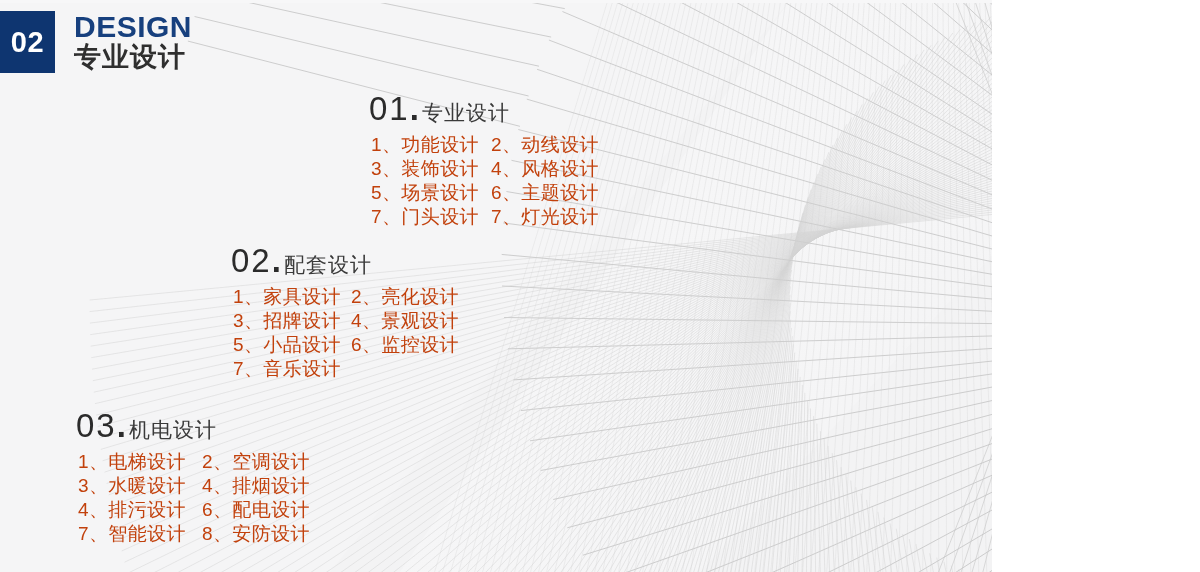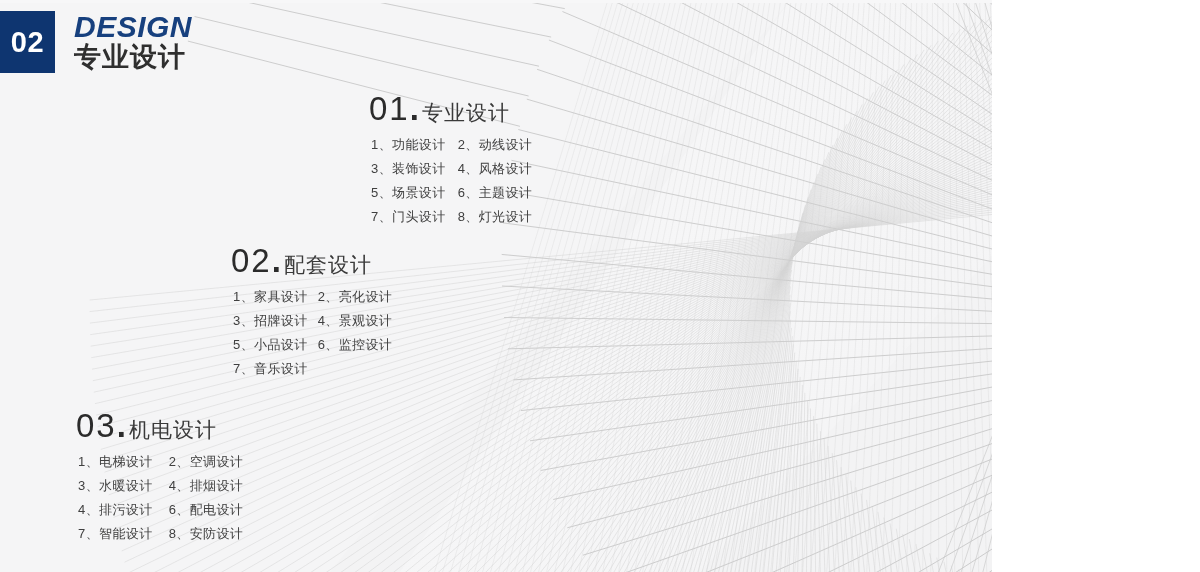--- a/index.html
+++ b/index.html
@@ -62,21 +62,20 @@
     display: flex;
     flex-direction: column;
     justify-content: center;
   }
   .title-en {
     color: #17407e;
     font-size: 30px;
     font-weight: bold;
     letter-spacing: 0.5px;
     line-height: 1.02;
-    font-style: italic;
   }
   .title-cn {
     color: #2f2f2f;
     font-size: 27px;
     font-weight: bold;
     letter-spacing: 1px;
     line-height: 1.08;
     margin-top: 1px;
   }
 
@@ -113,22 +112,22 @@
   }
 
   .item-grid {
     display: grid;
     grid-template-columns: auto auto;
     column-gap: 10px;
     row-gap: 0px;
     justify-content: start;
   }
   .item {
-    color: #404040;
-    font-size: 13px;
+    color: #c2410c;
+    font-size: 19px;
     line-height: 24px;
     white-space: nowrap;
     letter-spacing: 0.4px;
   }
   .item.blank { visibility: hidden; }
 
   
   #section-1 { left: 369px; top: 92px; }
   #section-1 .item-grid { padding-left: 2px; column-gap: 12px; }
   #section-2 { left: 231px; top: 244px; }
@@ -745,21 +744,21 @@
       <span class="sec-name">专业设计</span>
     </div>
     <div class="item-grid">
       <div class="item">1、功能设计</div>
       <div class="item">2、动线设计</div>
       <div class="item">3、装饰设计</div>
       <div class="item">4、风格设计</div>
       <div class="item">5、场景设计</div>
       <div class="item">6、主题设计</div>
       <div class="item">7、门头设计</div>
-      <div class="item">8、灯光设计</div>
+      <div class="item">7、灯光设计</div>
     </div>
   </div>
 
   <div class="section" id="section-2">
     <div class="section-head">
       <span class="sec-num">02</span>
       <span class="sec-dot">.</span>
       <span class="sec-name">配套设计</span>
     </div>
     <div class="item-grid">

